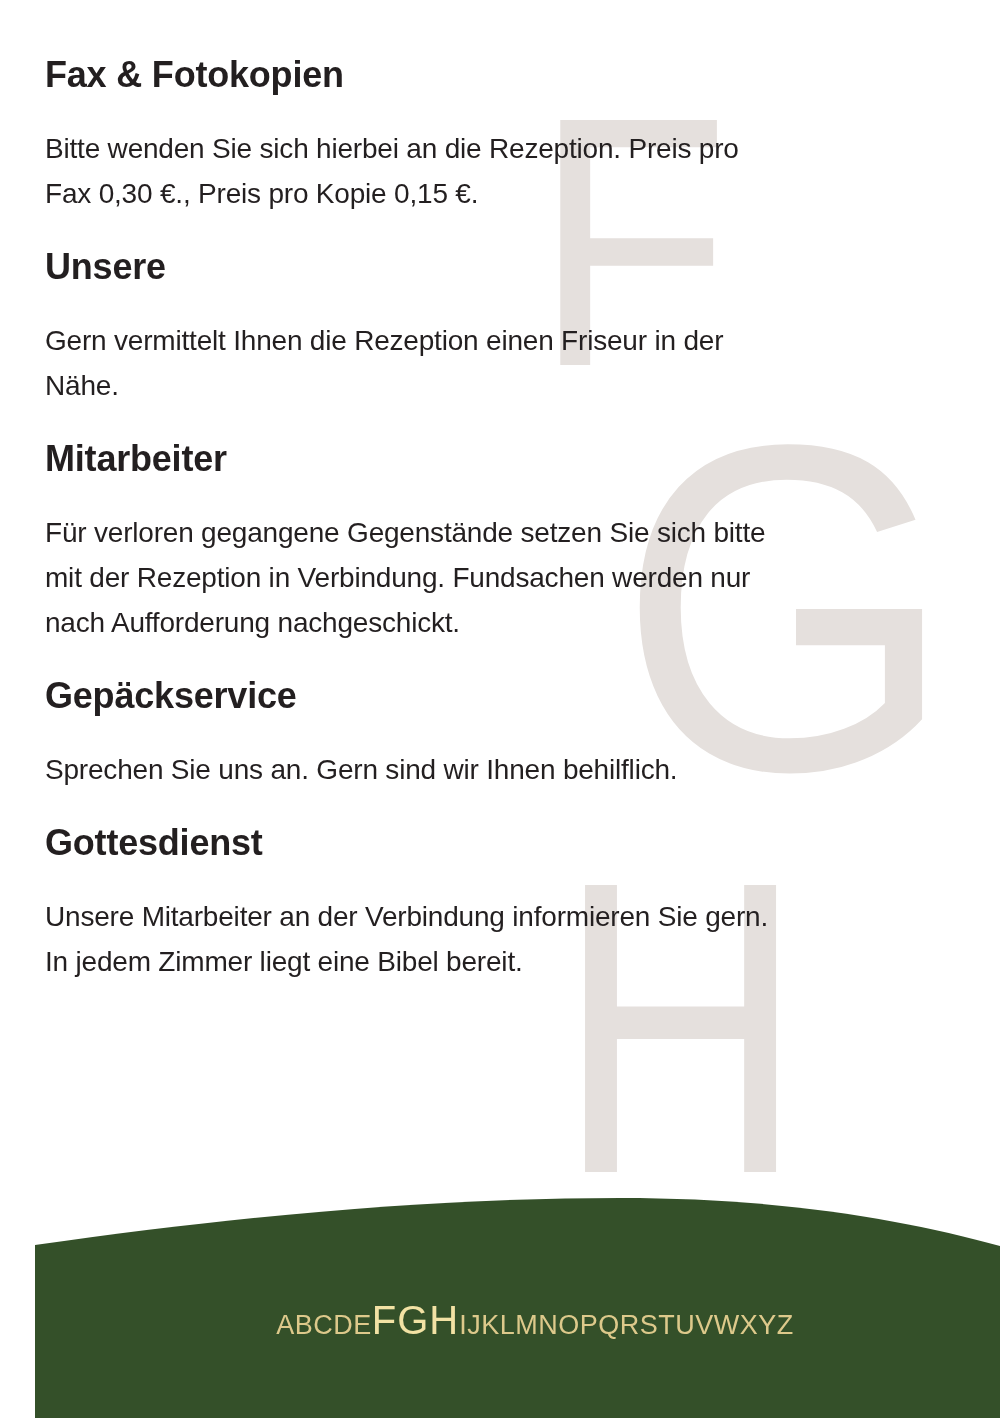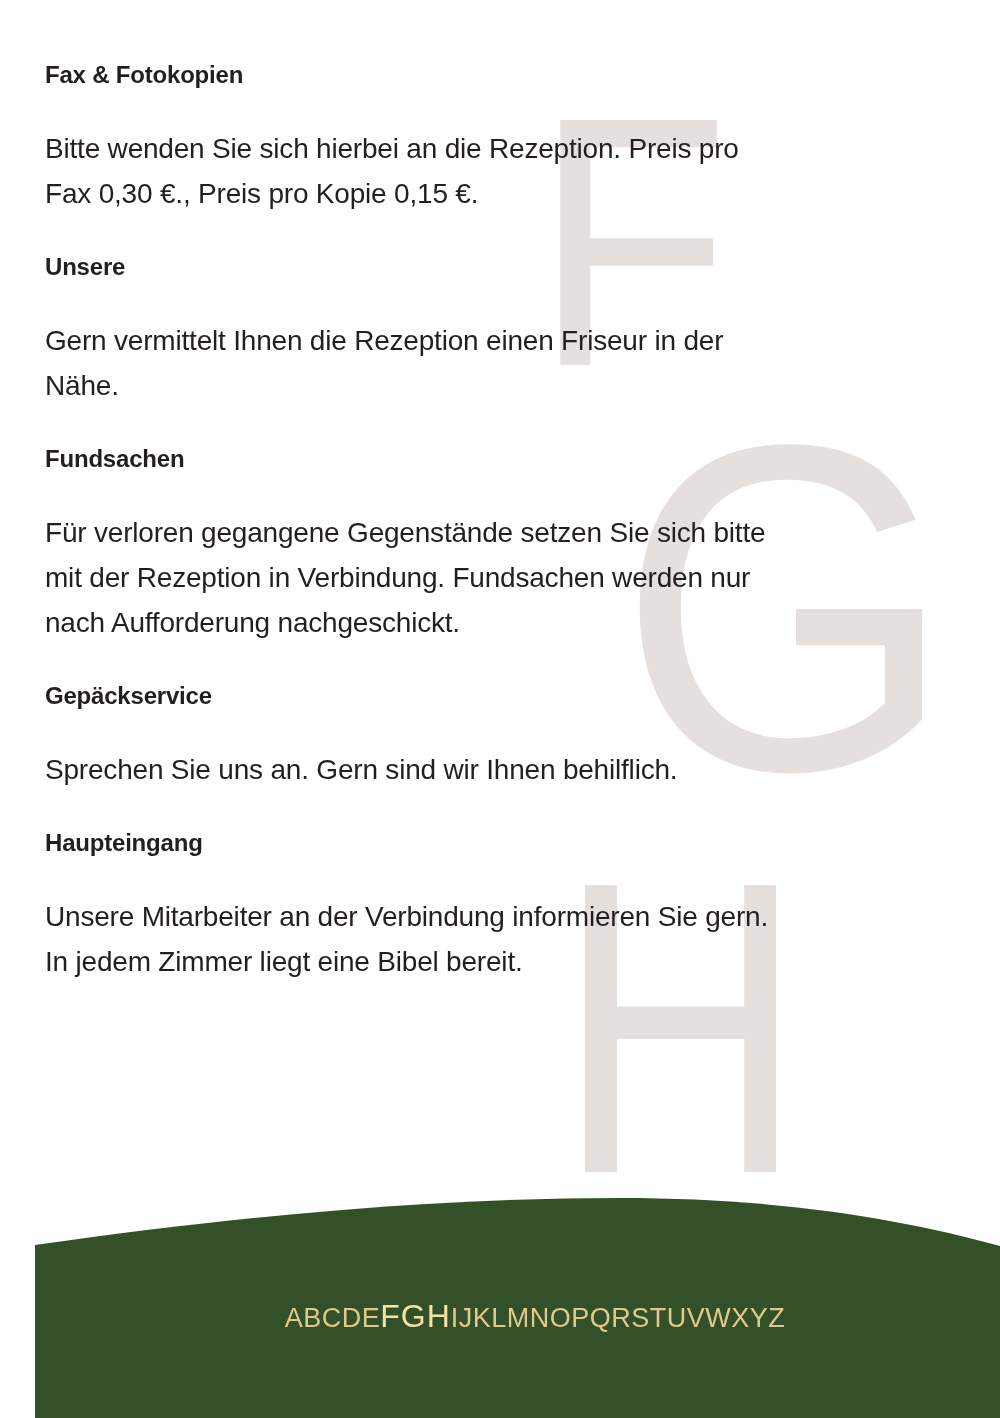--- a/index.html
+++ b/index.html
@@ -35,21 +35,21 @@
   .wm-g{ left:618px; top:376px; font-size:465px; transform:scaleX(0.93); }
   .wm-h{ left:557px; top:819px; font-size:417px; transform:scaleX(0.82); }
   
   .content{
     position:relative;
     z-index:1;
     padding:52px 60px 0 45px;
   }
   .entry{ margin-bottom:28px; }
   .entry-heading{
-    font-size:24px;
+    font-size:36px;
     font-weight:700;
     color:var(--text);
     line-height:45px;
     letter-spacing:-0.2px;
   }
   .entry-body{
     font-size:28px;
     font-weight:400;
     color:var(--text);
     line-height:45px;
@@ -75,21 +75,21 @@
     align-items:baseline;
     z-index:3;
     white-space:nowrap;
   }
   .alpha-small{
     font-size:27px;
     color:var(--goldSmall);
     letter-spacing:0.5px;
   }
   .alpha-big{
-    font-size:32px;
+    font-size:40px;
     color:var(--goldLarge);
     letter-spacing:1px;
   }
 </style>
 </head>
 <body>
 
 <div class="page">
 
   <div class="wm wm-f">F</div>
@@ -104,33 +104,33 @@
 Fax 0,30 €., Preis pro Kopie 0,15 €.</p>
     </section>
 
     <section class="entry">
       <h2 class="entry-heading">Unsere</h2>
       <p class="entry-body">Gern vermittelt Ihnen die Rezeption einen Friseur in der
 Nähe.</p>
     </section>
 
     <section class="entry">
-      <h2 class="entry-heading">Fundsachen</h2>
+      <h2 class="entry-heading">Mitarbeiter</h2>
       <p class="entry-body">Für verloren gegangene Gegenstände setzen Sie sich bitte
 mit der Rezeption in Verbindung. Fundsachen werden nur
 nach Aufforderung nachgeschickt.</p>
     </section>
 
     <section class="entry">
       <h2 class="entry-heading">Gepäckservice</h2>
       <p class="entry-body">Sprechen Sie uns an. Gern sind wir Ihnen behilflich.</p>
     </section>
 
     <section class="entry">
-      <h2 class="entry-heading">Haupteingang</h2>
+      <h2 class="entry-heading">Gottesdienst</h2>
       <p class="entry-body">Unsere Mitarbeiter an der Verbindung informieren Sie gern.
 In jedem Zimmer liegt eine Bibel bereit.</p>
     </section>
 
 
     <section class="entry">
     </section>
 
   </main>
 

